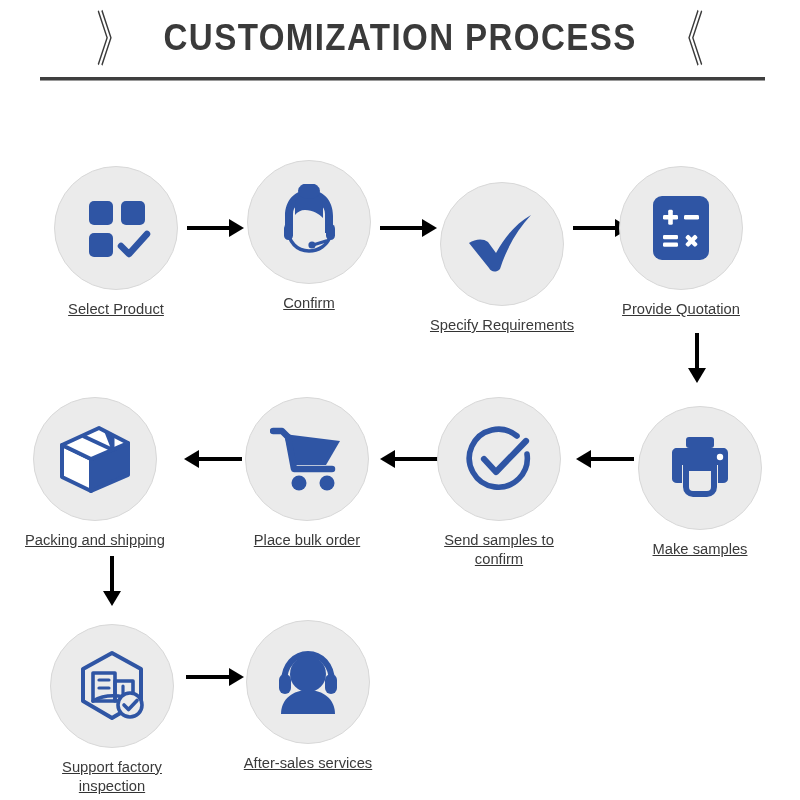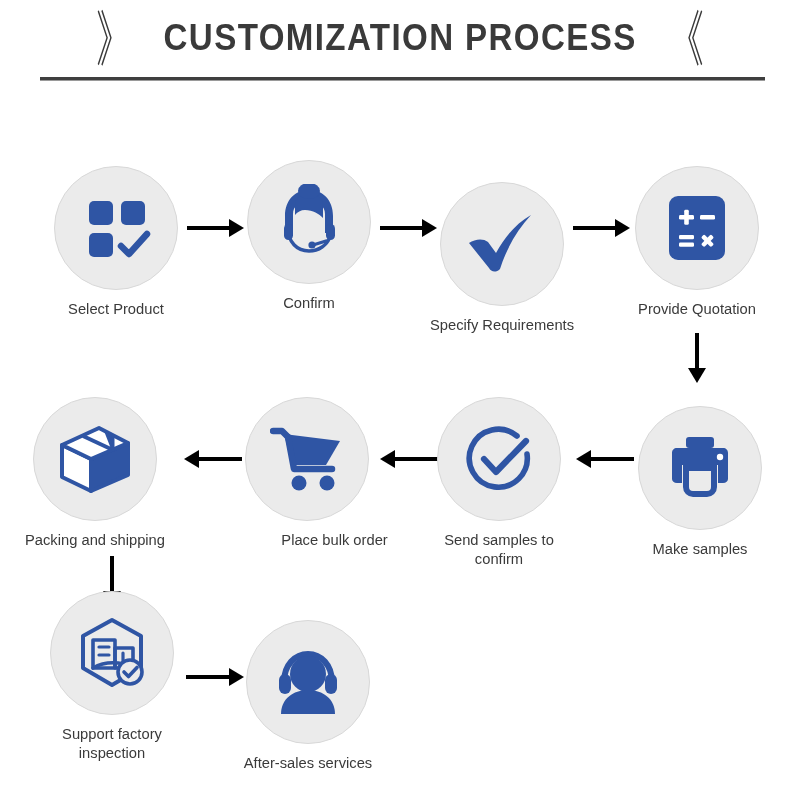--- a/index.html
+++ b/index.html
@@ -60,20 +60,21 @@
     height: 3px;
     background: #3f3f3f;
     border-bottom: 1px solid #9a9a9a;
   }
 
   
   .node {
     position: absolute;
     width: 170px;
     text-align: center;
+    text-decoration: underline;
   }
   .circle {
     width: 124px;
     height: 124px;
     margin: 0 auto;
     border-radius: 50%;
     background: #ebebeb;
     border: 1px solid #d8d8d8;
     display: flex;
     align-items: center;
@@ -194,21 +195,21 @@
     </svg>
   </div>
   <div class="node-label">Specify Requirements</div>
 </div>
 
 <div class="arrow-h right" style="left:573px; top:218px; width:57px;">
   <div class="shaft"></div>
     <div class="head"></div>
 </div>
 
-<div class="node" style="left:612px; top:166px;">
+<div class="node" style="left:596px; top:166px;">
   <div class="circle">
     <svg width="62" height="70" viewBox="0 0 62 70">
       <rect x="3" y="3" width="56" height="64" rx="9" fill="#2F55A4"></rect>
 
       <rect x="13" y="22" width="15" height="4.6" rx="1.4" fill="#ffffff"></rect>
       <rect x="18.2" y="16.8" width="4.6" height="15" rx="1.4" fill="#ffffff"></rect>
 
       <rect x="34" y="22" width="15" height="4.6" rx="1.4" fill="#ffffff"></rect>
 
       <rect x="13" y="42" width="15" height="4.2" rx="1.3" fill="#ffffff"></rect>
@@ -241,21 +242,21 @@
     </svg>
   </div>
   <div class="node-label">Packing and shipping</div>
 </div>
 
 <div class="arrow-h left" style="left:184px; top:449px; width:58px;">
   <div class="head"></div>
     <div class="shaft"></div>
 </div>
 
-<div class="node" style="left:222px; top:397px;text-align:right;">
+<div class="node" style="left:222px; top:397px;">
   <div class="circle">
     <svg width="74" height="68" viewBox="0 0 74 68">
       <path d="M3 6 L12 6 L18 12" fill="none" stroke="#2F55A4" stroke-width="6.5" stroke-linecap="round" stroke-linejoin="round"></path>
       <path d="M14 9 L70 16 L56 40 L22 40 Z" fill="#2F55A4"></path>
       <path d="M18 12 L24 44 L62 44" fill="none" stroke="#2F55A4" stroke-width="6.5" stroke-linecap="round" stroke-linejoin="round"></path>
       <circle cx="29" cy="58" r="7.5" fill="#2F55A4"></circle>
       <circle cx="57" cy="58" r="7.5" fill="#2F55A4"></circle>
     </svg>
   </div>
   <div class="node-label">Place bulk order</div>
@@ -294,21 +295,21 @@
     </svg>
   </div>
   <div class="node-label">Make samples</div>
 </div>
 
 <div class="arrow-v" style="left:102px; top:556px; height:50px;">
   <div class="shaft"></div>
     <div class="head"></div>
 </div>
 
-<div class="node" style="left:27px; top:591px;">
+<div class="node" style="left:27px; top:624px;">
   <div class="circle">
     <svg width="74" height="74" viewBox="0 0 74 74">
       <path d="M37 4 L66 20 L66 52 L37 69 L8 52 L8 20 Z" fill="none" stroke="#2F55A4" stroke-width="4" stroke-linejoin="round"></path>
       <path d="M18 24 L40 24 L40 52 L18 52 Z" fill="none" stroke="#2F55A4" stroke-width="3.6" stroke-linejoin="round"></path>
       <path d="M40 32 L58 32 L58 52 L40 52 Z" fill="none" stroke="#2F55A4" stroke-width="3.6" stroke-linejoin="round"></path>
       <path d="M24 31 L34 31" stroke="#2F55A4" stroke-width="3.2" stroke-linecap="round"></path>
       <path d="M24 39 L34 39" stroke="#2F55A4" stroke-width="3.2" stroke-linecap="round"></path>
       <path d="M48 37 L48 47" stroke="#2F55A4" stroke-width="3.2" stroke-linecap="round"></path>
       <path d="M18 52 C30 45 46 45 58 52" fill="none" stroke="#2F55A4" stroke-width="3.6" stroke-linecap="round"></path>
       <circle cx="55" cy="56" r="12" fill="#ebebeb" stroke="#2F55A4" stroke-width="3.6"></circle>

